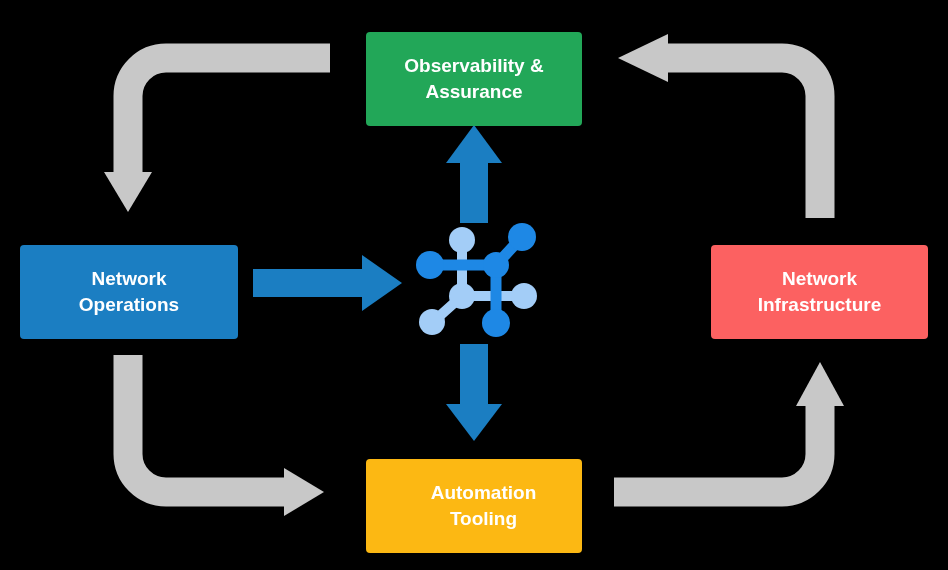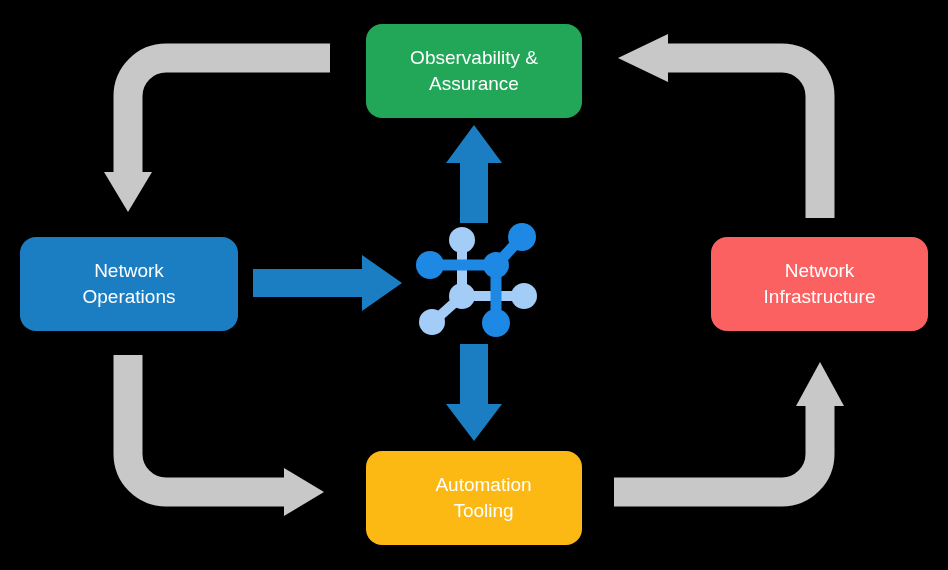--- a/index.html
+++ b/index.html
@@ -22,33 +22,34 @@
   #diagram-svg {
     position: absolute;
     left: 0;
     top: 0;
     width: 948px;
     height: 570px;
     display: block;
   }
   .node-box {
     position: absolute;
-    border-radius: 16px;
+    border-radius: 4px;
     display: flex;
     align-items: center;
     justify-content: center;
     text-align: center;
     color: #ffffff;
     font-size: 19px;
     line-height: 1.38;
-    font-weight: 400;
+    font-weight: 700;
     font-family: "Liberation Sans", sans-serif;
     box-sizing: border-box;
     padding: 4px 10px;
     user-select: none;
+    margin-top: 8px;
   }
   .node-label {
     white-space: pre-line;
     display: block;
   }
   #box-observability {
     left: 366px; top: 24px; width: 216px; height: 94px;
     background: #22A758;
   }
   #box-network-operations {

